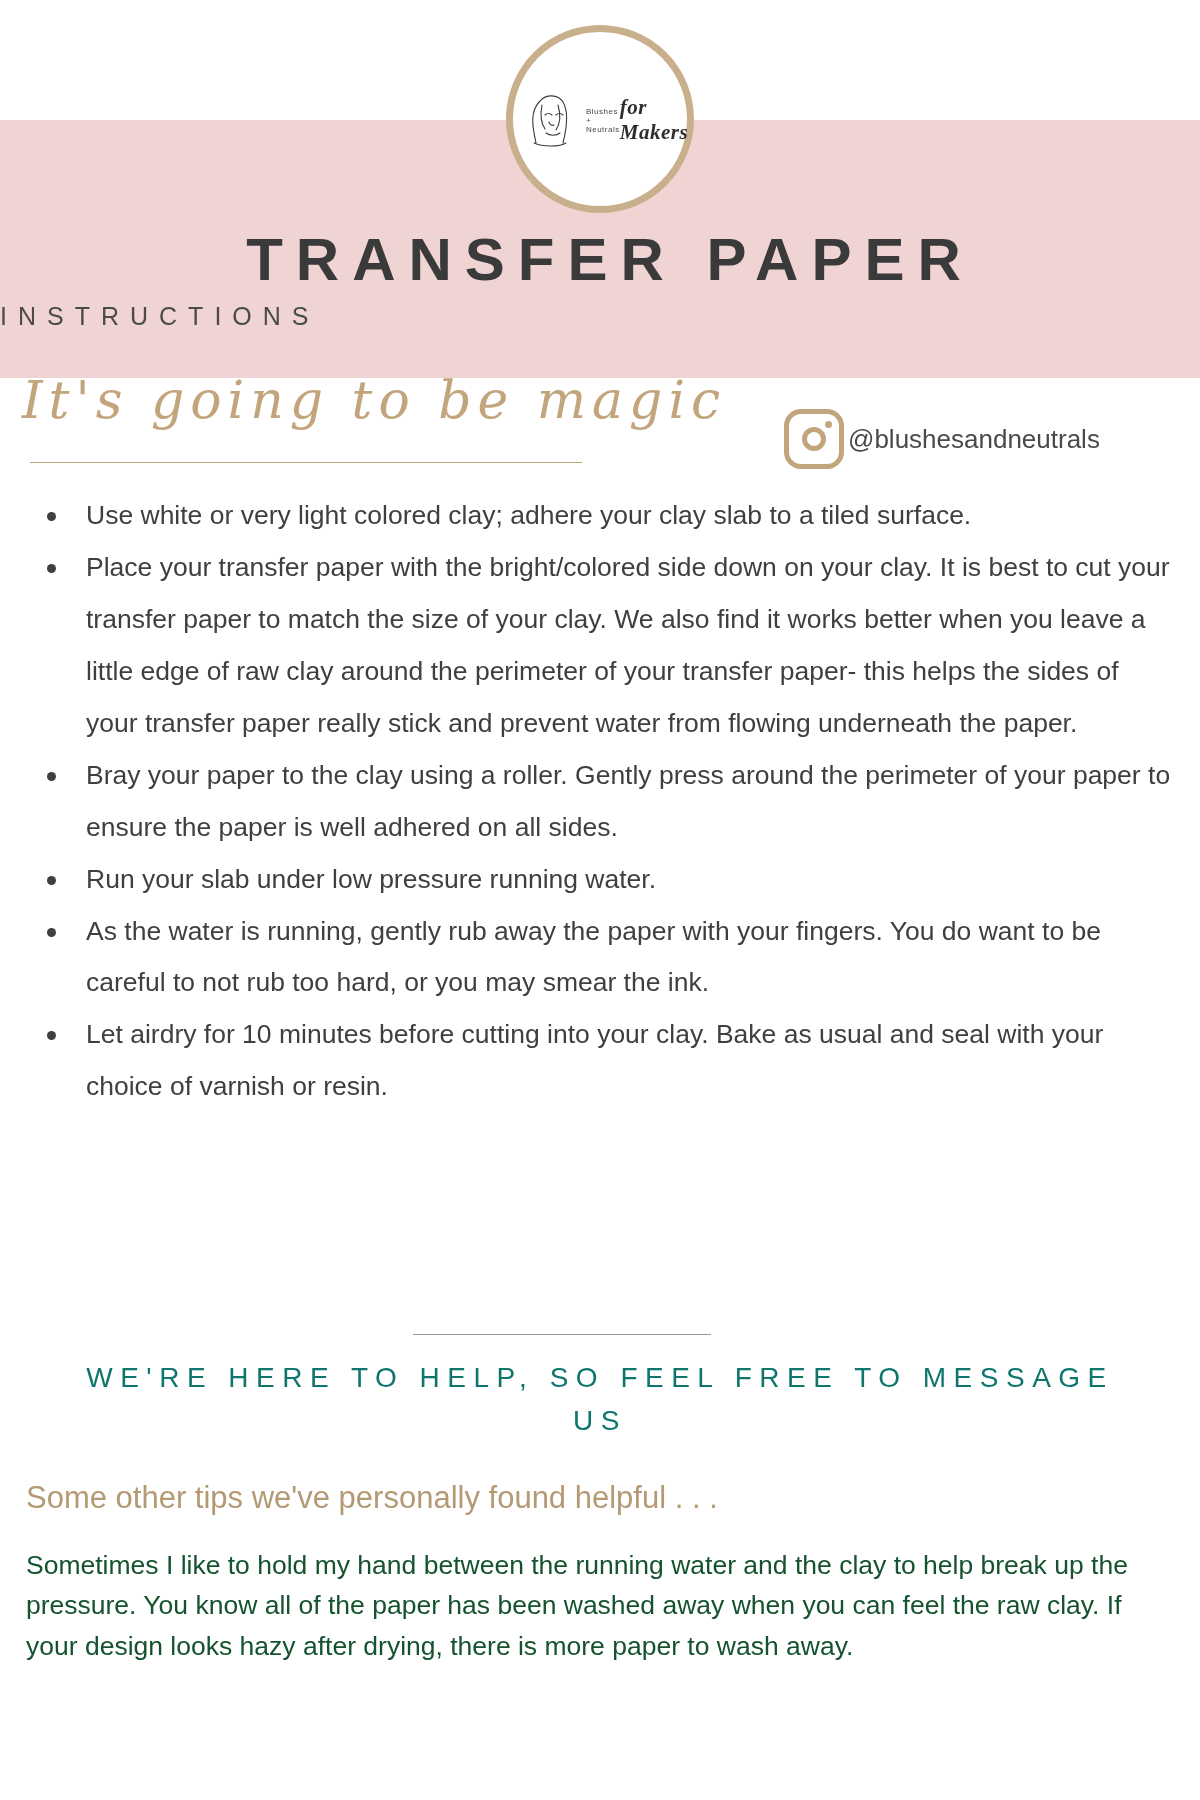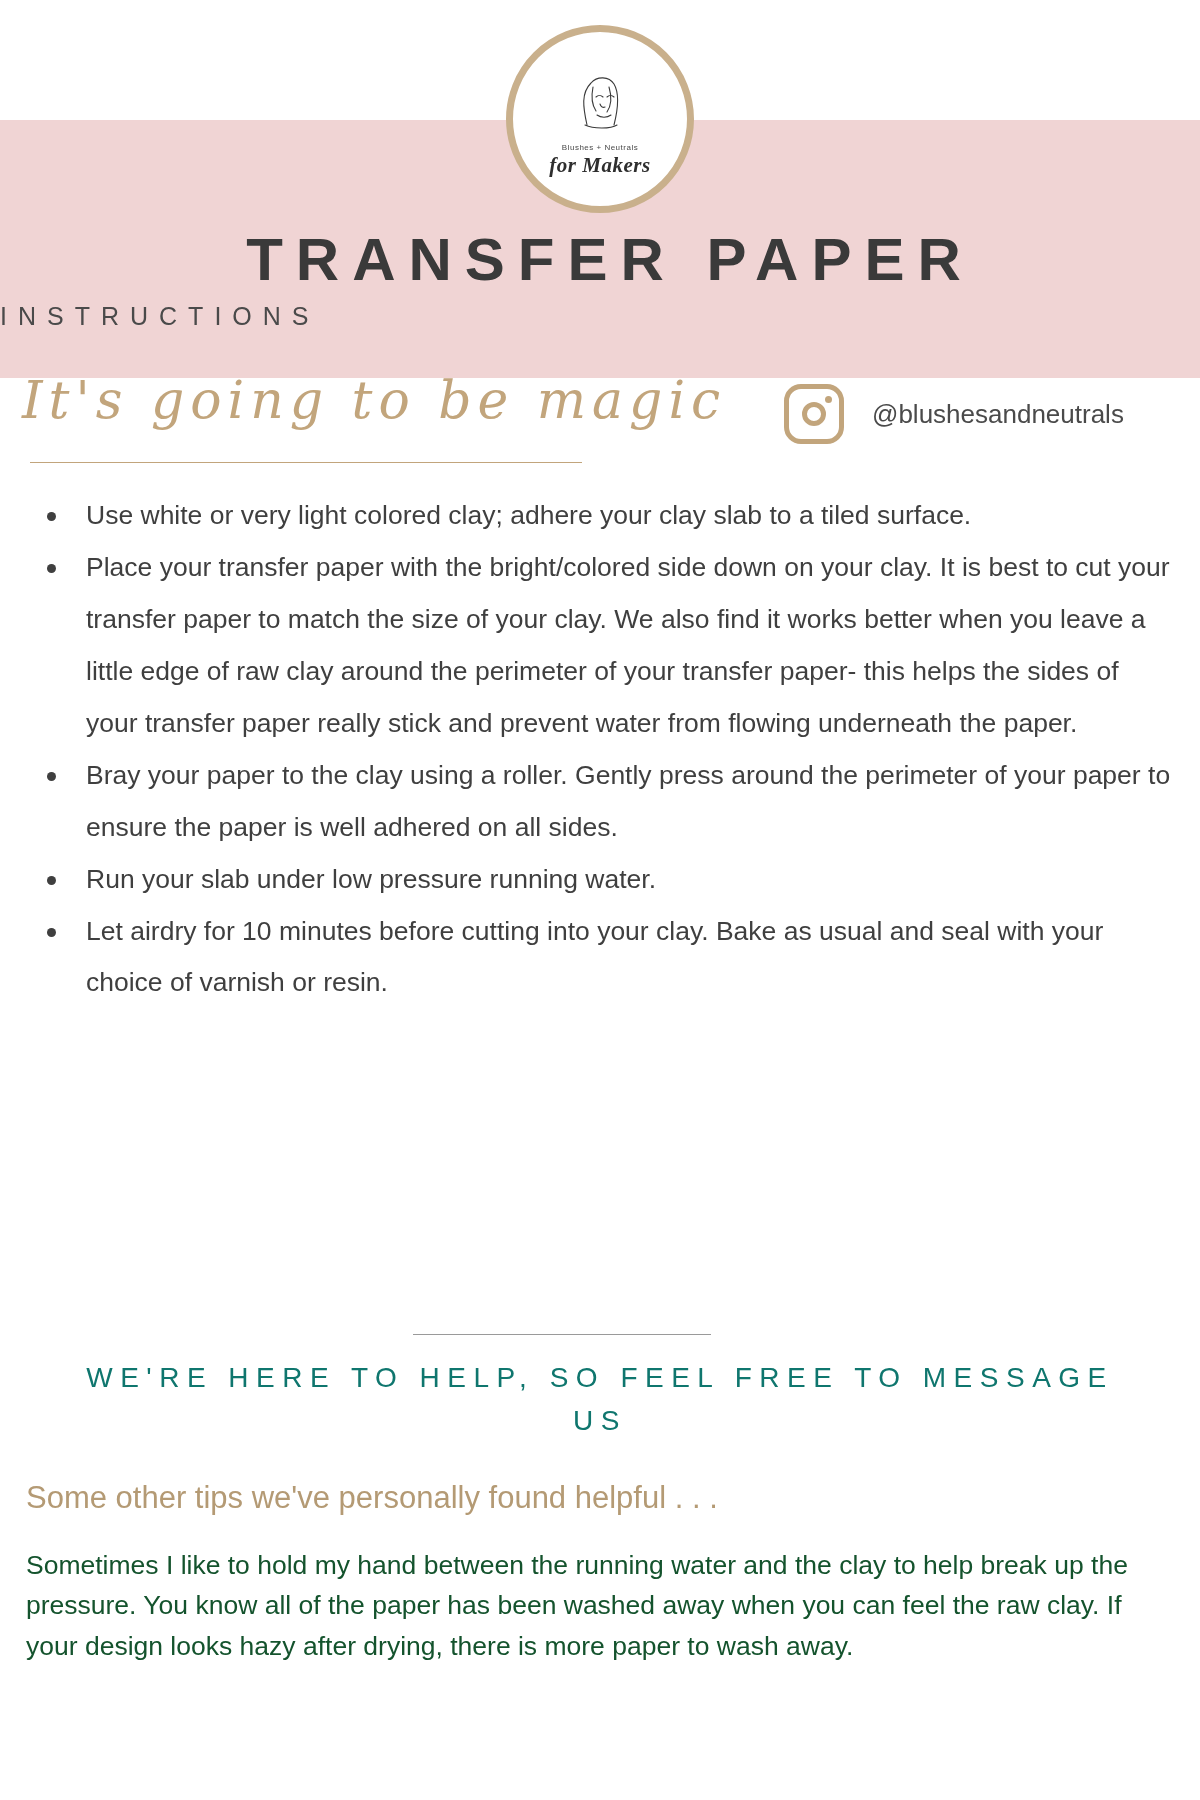--- a/index.html
+++ b/index.html
@@ -32,21 +32,21 @@
     left: 50%;
     top: 25px;
     transform: translateX(-50%);
     width: 188px;
     height: 188px;
     border-radius: 50%;
     background: #ffffff;
     border: 7px solid #c9b08c;
     box-sizing: border-box;
     display: flex;
-    flex-direction: column;
+    flex-direction: row;
     align-items: center;
     justify-content: center;
     z-index: 5;
   }
   .logo-art {
     width: 74px;
     height: 74px;
     margin-top: 6px;
   }
   .logo-top-text {
@@ -109,24 +109,24 @@
     top: 462px;
     width: 552px;
     height: 1px;
     background: #c2a57c;
   }
 
   
   .ig-wrap {
     position: absolute;
     left: 784px;
-    top: 384px;
+    top: 409px;
     display: flex;
     align-items: center;
-    gap: 28px;
+    gap: 4px;
   }
   .ig-icon {
     width: 60px;
     height: 60px;
     border: 5px solid #c2a57c;
     border-radius: 17px;
     box-sizing: border-box;
     position: relative;
   }
   .ig-icon::before {
@@ -265,20 +265,21 @@
 <div class="ig-wrap">
   <span class="ig-icon"></span>
   <span class="ig-handle">@blushesandneutrals</span>
 </div>
 
 <ul class="steps">
   <li>Use white or very light colored clay; adhere your clay slab to a tiled surface.</li>
   <li>Place your transfer paper with the bright/colored side down on your clay.  It is best to cut your transfer paper to match the size of your clay.  We also find it works better when you leave a little edge of raw clay around the perimeter of your transfer paper- this helps the sides of your transfer paper really stick and prevent water from flowing underneath the paper.</li>
   <li>Bray your paper to the clay using a roller.  Gently press around the perimeter of your paper to ensure the paper is well adhered on all sides.</li>
   <li> Run your slab under low pressure running water.</li>
+  <li>As the water is running, gently rub away the paper with your fingers.  You do want to be careful to not rub too hard, or you may smear the ink.</li>
   <li>Let airdry for 10 minutes before cutting into your clay.  Bake as usual and seal with your choice of varnish or resin.</li>
 </ul>
 
 <div class="mid-rule"></div>
 
 <div class="help-heading">WE'RE HERE TO HELP, SO FEEL FREE TO MESSAGE US</div>
 
 <div class="tips-title">Some other tips we've personally found helpful . . .</div>
 <div class="tips-body">Sometimes I like to hold my hand between the running water and the clay to help break up the pressure.  You know all of the paper has been washed away when you can feel the raw clay.  If your design looks hazy after drying, there is more paper to wash away.</div>
 

